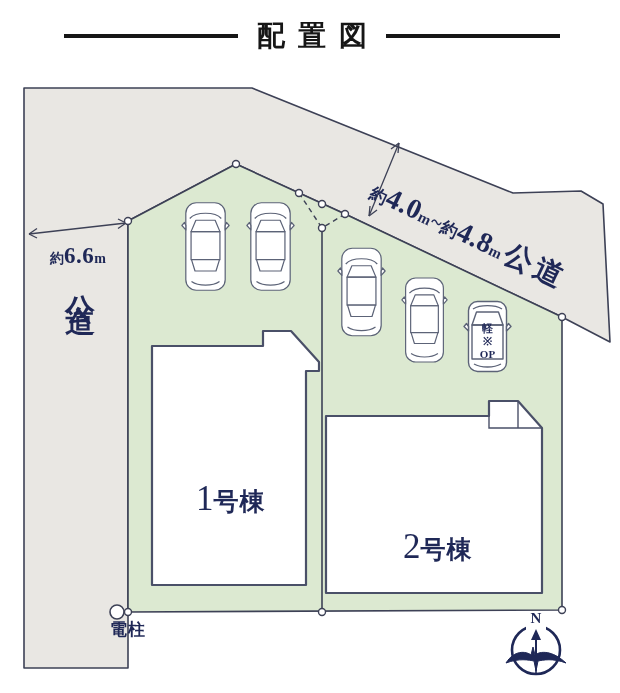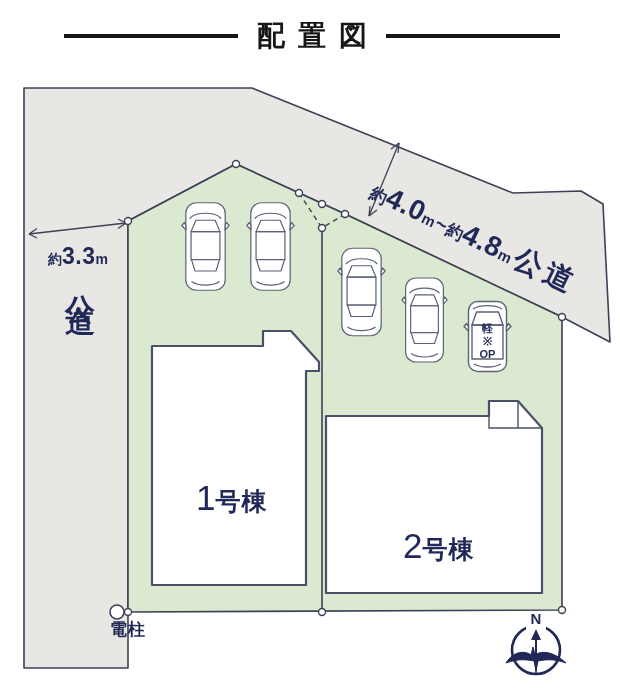--- a/index.html
+++ b/index.html
@@ -1,18 +1,18 @@
 <!DOCTYPE html>
 <html><head>
 <meta charset="utf-8">
 <style>
   html,body{margin:0;padding:0;background:#ffffff;}
   .canvas{
     position:relative;width:620px;height:693px;background:#ffffff;overflow:hidden;
-    font-family:Liberation Sans, sans-serif;
+    font-family:Liberation Serif, serif;
   }
   
   .title-row{position:absolute;left:64px;top:18px;width:496px;height:36px;
     display:flex;align-items:center;}
   .title-rule{flex:1;height:4px;background:#161616;}
   .title-text{color:#161616;font-size:28px;font-weight:700;letter-spacing:13px;
     padding:0 6px 0 19px;white-space:nowrap;}
   
   .plan-svg{position:absolute;left:0;top:0;}
   
@@ -135,21 +135,21 @@
       <line x1="536" y1="666" x2="536" y2="674" stroke="#1f2857" stroke-width="1.6"></line>
       <path d="M536,629 L531,640 L541,640 Z" fill="#1f2857"></path>
       <path d="M506,663 C514,650 526,651 531,655 L533,647 L535,655
                C540,651 552,650 566,663 C553,658 543,660 538,661
                L536,671 L534,661 C529,660 519,658 506,663 Z" fill="#1f2857" stroke="#1f2857" stroke-width="1"></path>
     </g>
   </svg>
 
   <div class="ovl lbl-46">
     <span class="sm">約</span>
-      <span class="lg">3.3</span>
+      <span class="lg">6.6</span>
       <span class="sm">m</span>
   </div>
 
   <div class="ovl lbl-koudou-left">公道</div>
 
   <div class="ovl lbl-diag">
     <span class="sm">約</span>
       <span class="num">4.0</span>
       <span class="un">m</span>
       <span class="tl">~</span>

